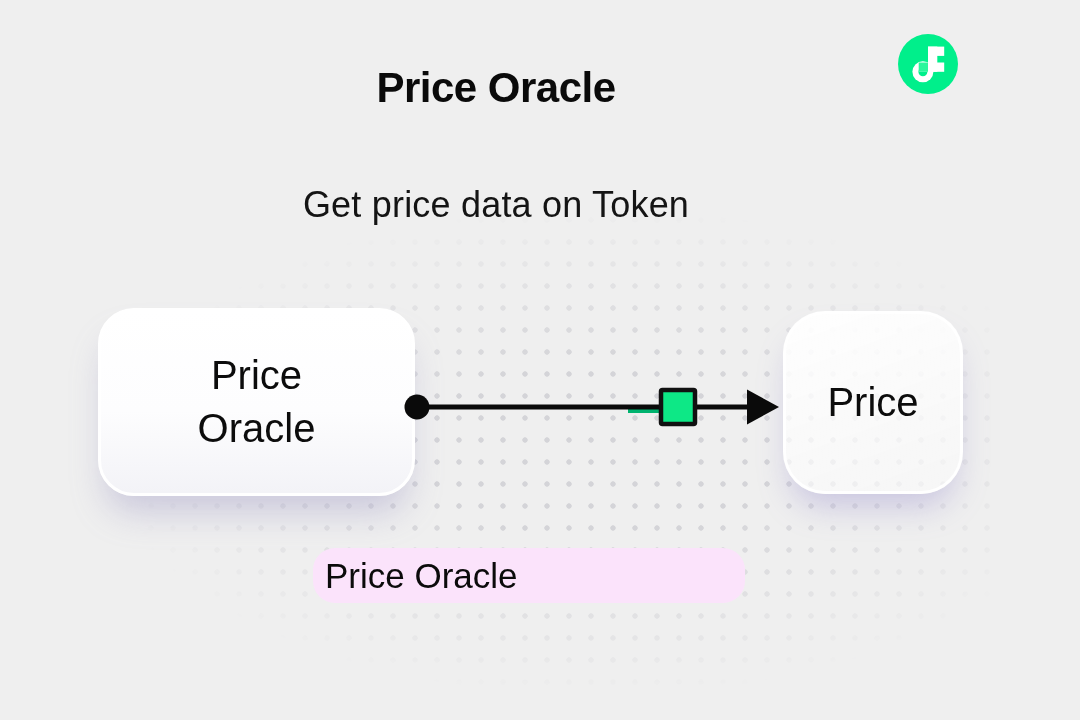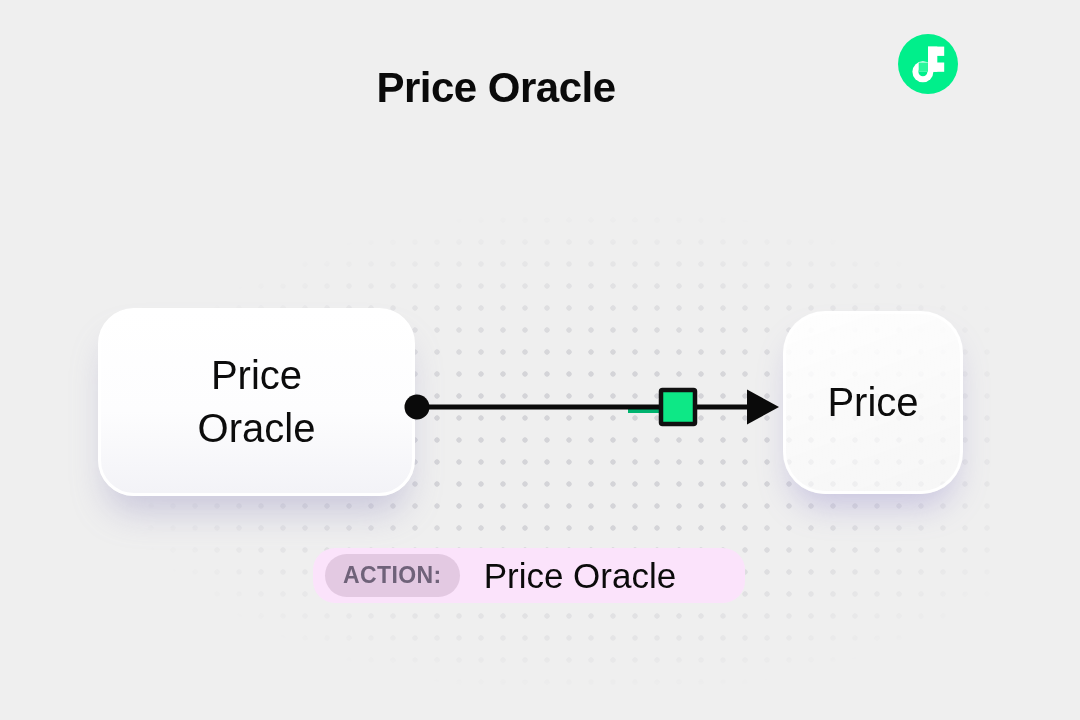--- a/index.html
+++ b/index.html
@@ -92,20 +92,21 @@
 </style>
 </head>
 <body>
 
 <div class="canvas">
 
   <div class="dots"></div>
 
   <div class="page-title">Price Oracle</div>
 
+  <div class="page-subtitle">Get price data on Token</div>
 
   <div class="flow-logo">
     <svg viewBox="0 0 100 100" width="60" height="60" aria-hidden="true">
       <circle cx="50" cy="50" r="50" fill="#00EF8B"></circle>
       <circle cx="41.5" cy="63" r="17.5" fill="#ffffff"></circle>
       <circle cx="41.5" cy="63" r="7.5" fill="#00EF8B"></circle>
       <rect x="50" y="21" width="27" height="15.5" fill="#ffffff"></rect>
       <rect x="50" y="21" width="15.5" height="42" fill="#ffffff"></rect>
       <rect x="34.5" y="47.5" width="42.5" height="15.5" fill="#ffffff"></rect>
       <rect x="34.5" y="47.5" width="15.5" height="15.5" fill="#2af79c"></rect>
@@ -128,17 +129,16 @@
     <line x1="417" y1="407" x2="760" y2="407" stroke="#0a0a0a" stroke-width="5"></line>
 
     <circle cx="417" cy="407" r="12.5" fill="#0a0a0a"></circle>
 
     <rect x="661" y="390" width="34" height="34" rx="1.5" stroke="#111111" stroke-width="4.5" fill="#0de886"></rect>
 
     <polygon points="747,389.5 779,407 747,424.5" fill="#0a0a0a"></polygon>
   </svg>
 
   <div class="action-badge">
-    <span class="action-pill">ACTION:</span>
     <span class="action-value">Price Oracle</span>
   </div>
 
 </div>
 
 </body></html>

